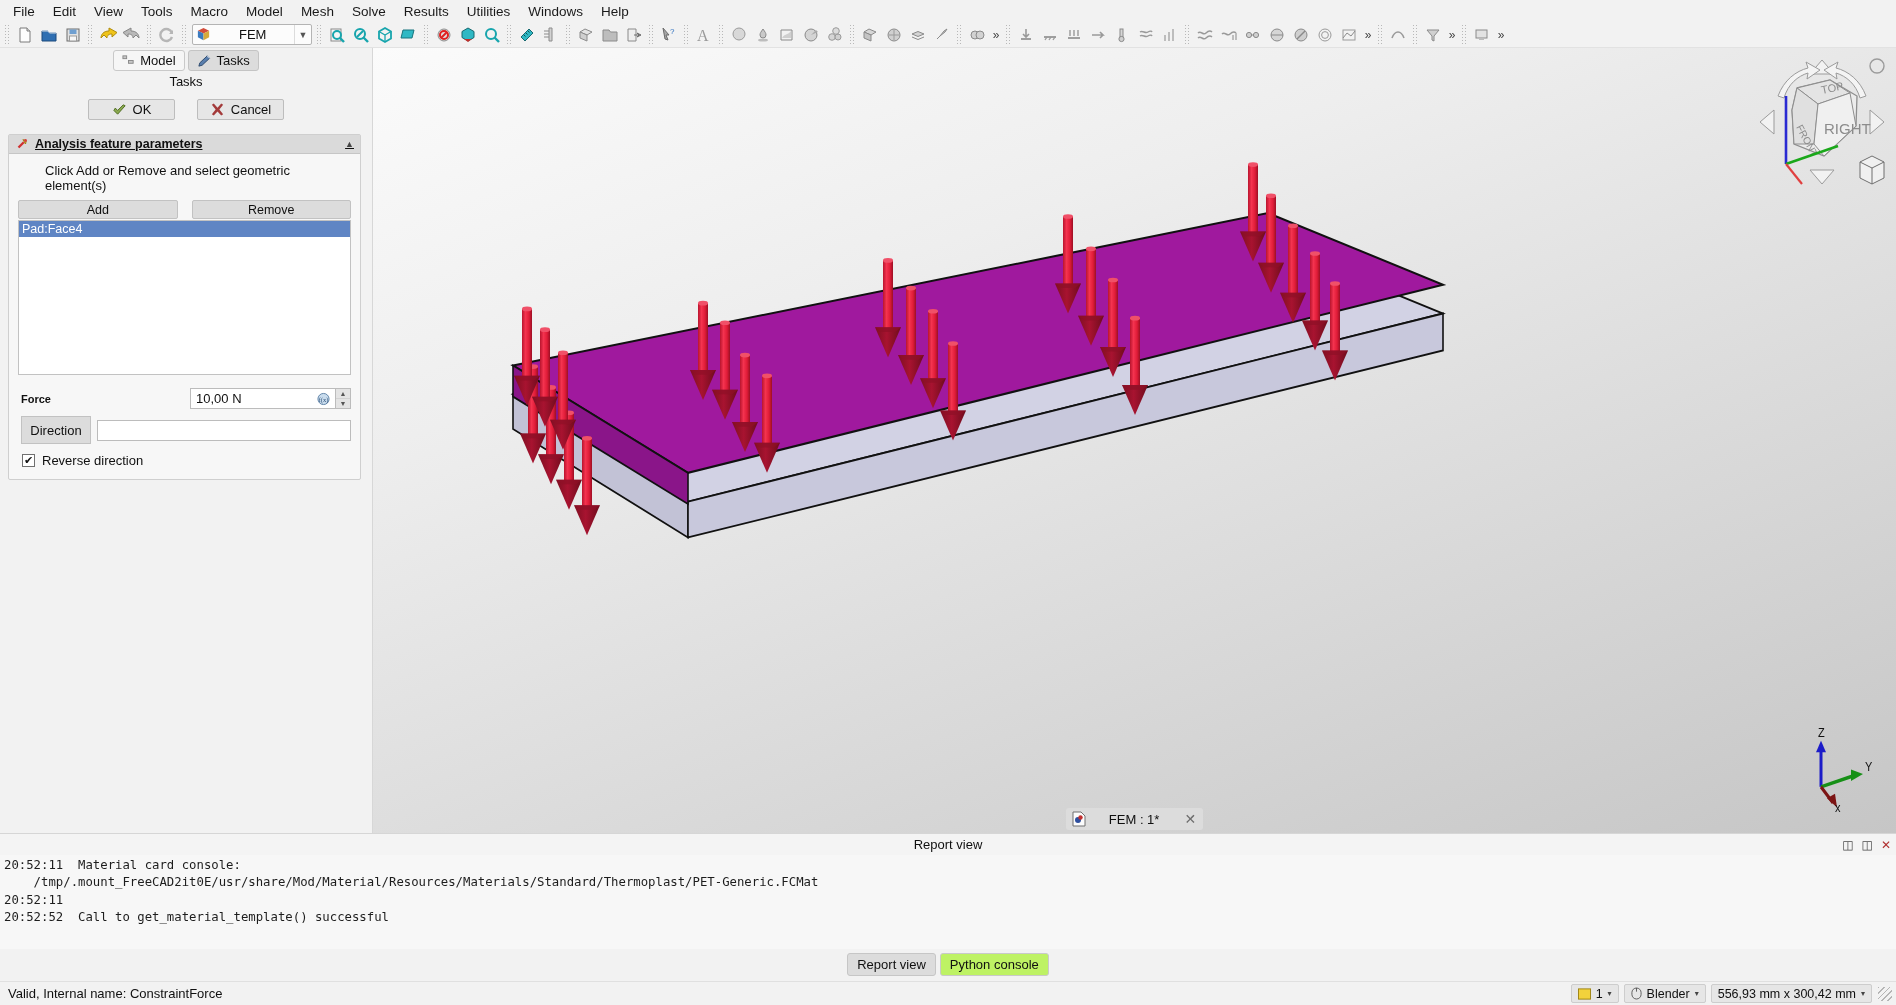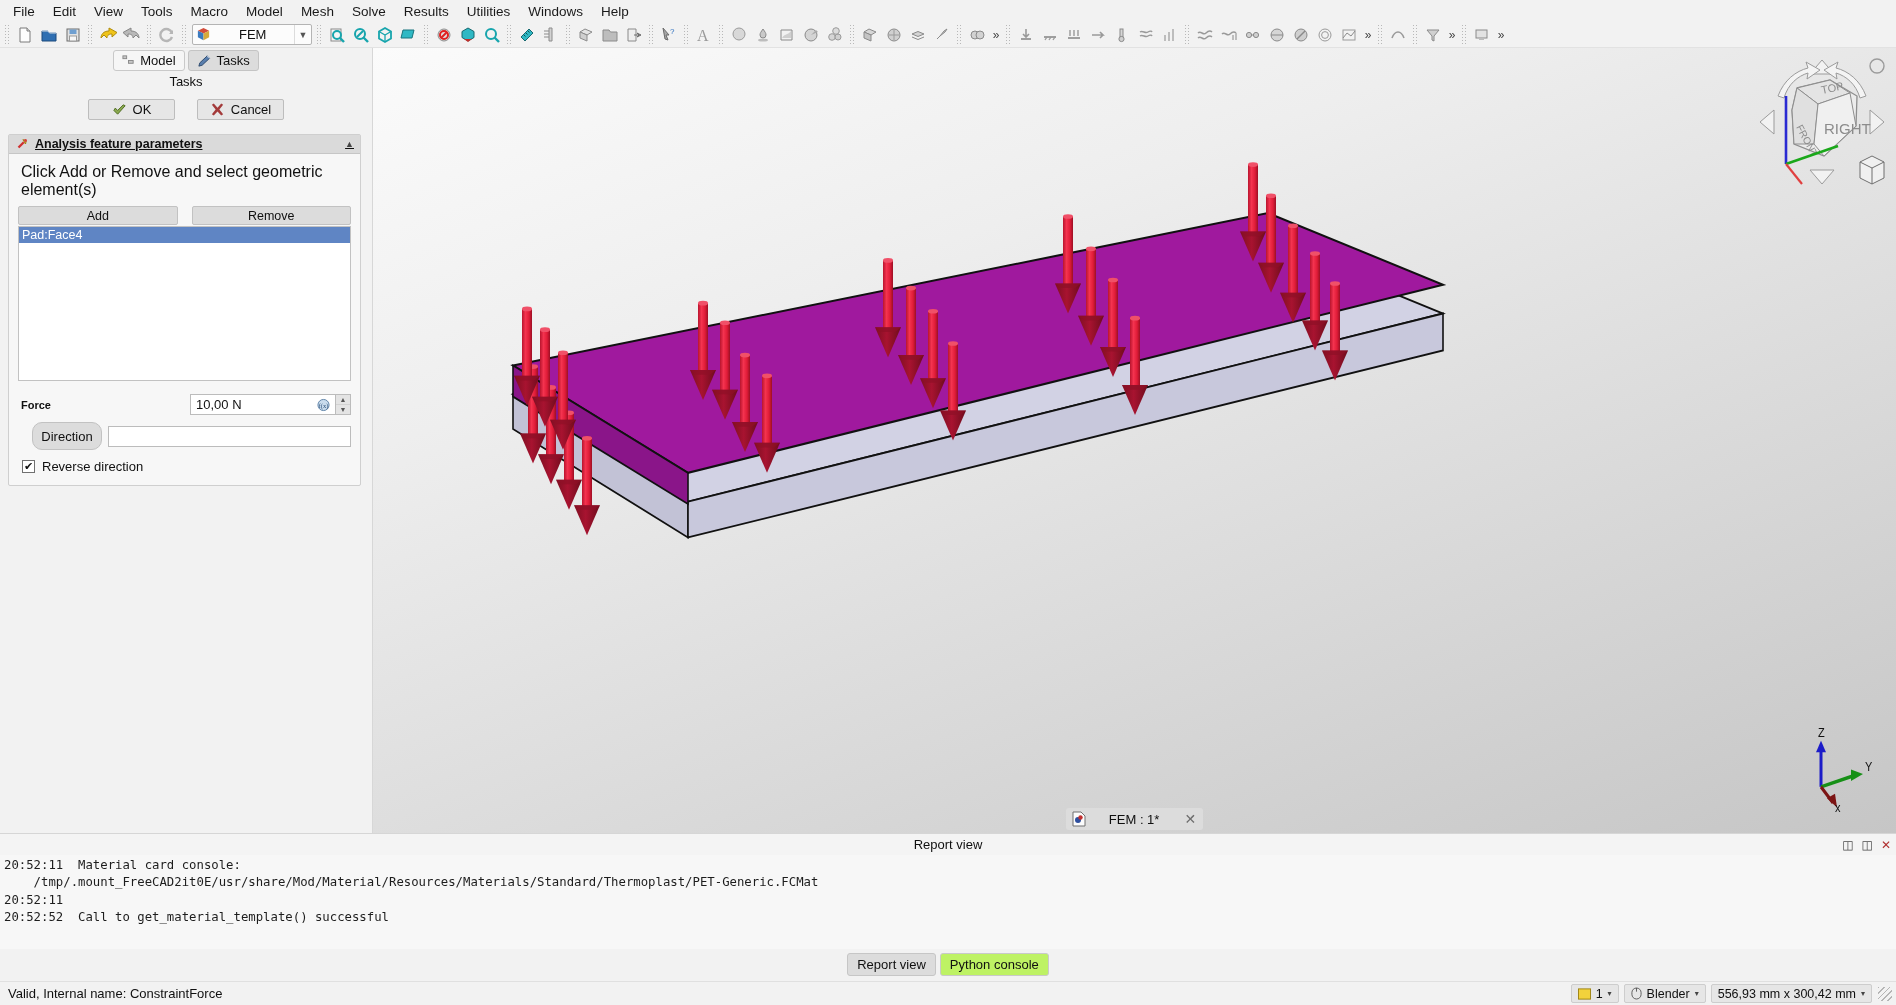--- a/index.html
+++ b/index.html
@@ -90,21 +90,21 @@
     border: 1px solid #cfcfcf; border-radius: 2px;
   }
   .group-header {
     display: flex; align-items: center; gap: 6px;
     height: 19px; background: #dadada;
     border-bottom: 1px solid #c6c6c6; padding: 0 6px;
     font-weight: bold; font-size: 12.5px; text-decoration: underline;
   }
   .group-header .gh-title { flex: 1; }
   .group-body { padding: 9px 9px 11px 9px; }
-  .hint { font-size: 16px; padding: 0 0 7px 3px; color: #111; }
+  .hint { font-size: 13px; padding: 0 0 7px 3px; color: #111; margin-left: 24px; }
 
   .addrow { display: flex; gap: 14px; }
   .gbtn {
     flex: 1; height: 19px; background: #dcdcdc;
     border: 1px solid #c2c2c2; border-radius: 2px;
     font-size: 12.5px; display: flex; align-items: center; justify-content: center;
   }
 
   .listbox {
     margin-top: 1px; height: 155px; background: #ffffff;
@@ -131,22 +131,22 @@
   }
   .spin-btns div {
     flex: 1; display: flex; align-items: center; justify-content: center;
     font-size: 7px; color: #555;
   }
   .spin-btns div:first-child { border-bottom: 1px solid #d2d2d2; }
 
   .dirrow { display: flex; align-items: center; margin-top: 7px; }
   .dirbtn {
     width: 70px; height: 28px; background: #dcdcdc; border: 1px solid #c2c2c2;
-    border-radius: 10px; display: flex; align-items: center; justify-content: center;
-    font-size: 13px; margin-left: 14px;
+    border-radius: 0; display: flex; align-items: center; justify-content: center;
+    font-size: 13px; margin-left: 3px;
   }
   .dirfield {
     flex: 1; height: 21px; background: #ffffff; border: 1px solid #bcbcbc;
     margin-left: 6px;
   }
   .checkrow { display: flex; align-items: center; gap: 7px; margin-top: 9px; padding-left: 4px; }
   .cbox {
     width: 13px; height: 13px; border: 1px solid #707070; background: #fff;
     display: flex; align-items: center; justify-content: center;
     font-size: 11px; line-height: 1; color: #111;

